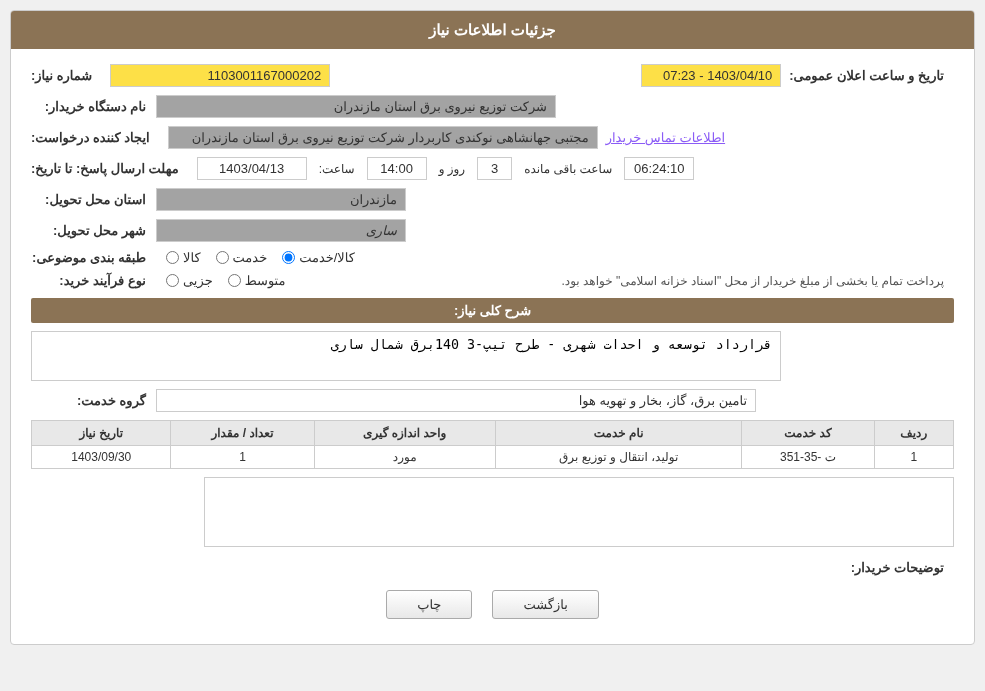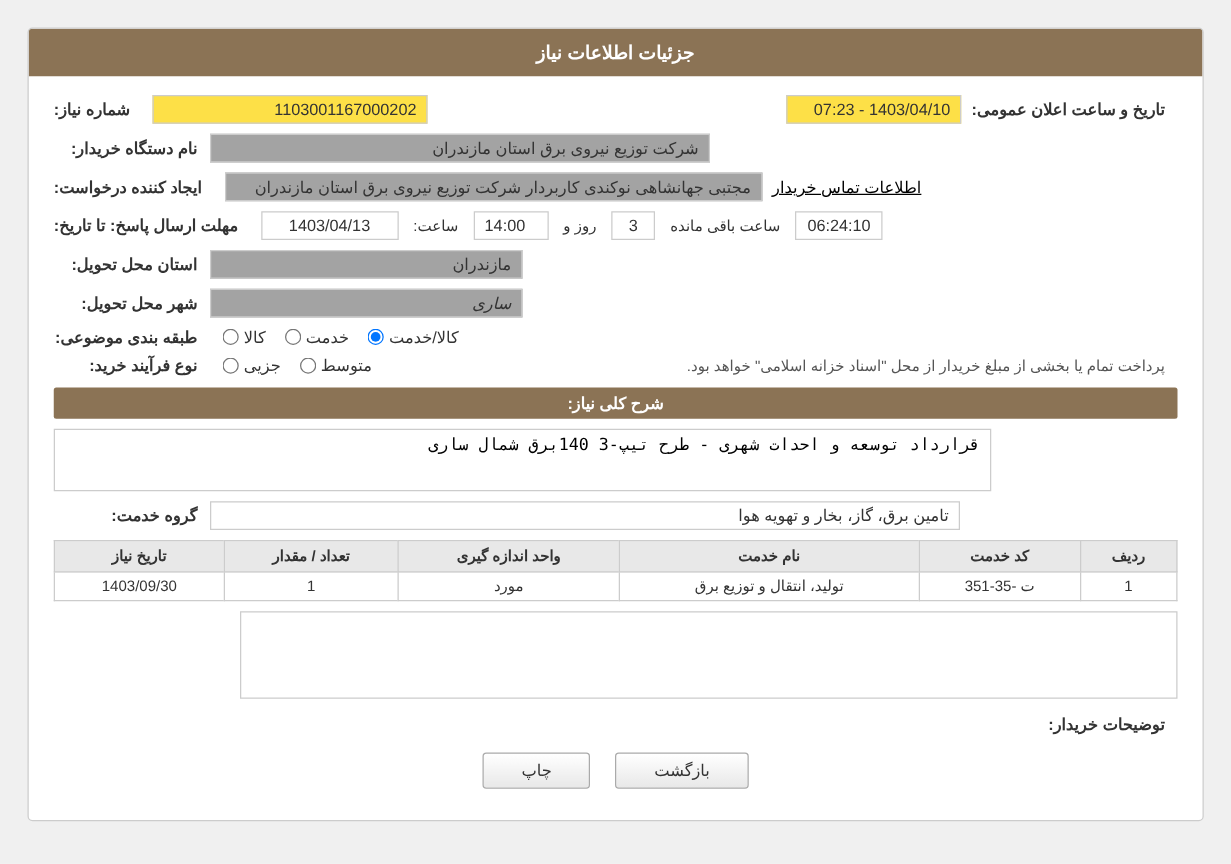--- a/index.html
+++ b/index.html
@@ -7,21 +7,21 @@
       font-family: Tahoma, Arial, sans-serif;
       font-size: 13px;
       background: #f0f0f0;
       direction: rtl;
       color: #333;
     }
     .page-wrapper {
       width: 985px;
       min-height: 691px;
       background: #f0f0f0;
-      padding: 22px;
+      padding: 10px;
     }
     .main-container {
       background: #fff;
       border: 1px solid #ccc;
       border-radius: 4px;
       overflow: hidden;
     }
     .header-bar {
       background: #8B7355;
       color: #fff;
@@ -96,21 +96,21 @@
       background: #fff;
       padding: 3px 8px;
       min-width: 110px;
       text-align: center;
     }
     .deadline-time {
       border: 1px solid #ccc;
       background: #fff;
       padding: 3px 8px;
       min-width: 60px;
-      text-align: left;
+      text-align: center;
     }
     .small-label {
       margin: 0 4px;
       font-size: 12px;
     }
     .deadline-days {
       border: 1px solid #ccc;
       background: #fff;
       padding: 3px 6px;
       min-width: 35px;
@@ -221,21 +221,21 @@
     }
     .btn-print {
       background: linear-gradient(to bottom, #fff 0%, #e8e8e8 100%);
       color: #333;
     }
     .btn-back {
       background: linear-gradient(to bottom, #fff 0%, #e8e8e8 100%);
       color: #333;
     }
     .link-text {
-      color: #000000;
+      color: #8b5cf6;
       text-decoration: underline;
       cursor: pointer;
     }
   </style>
 </head>
 <body>
 
 <div class="page-wrapper">
   <div class="main-container">
 

